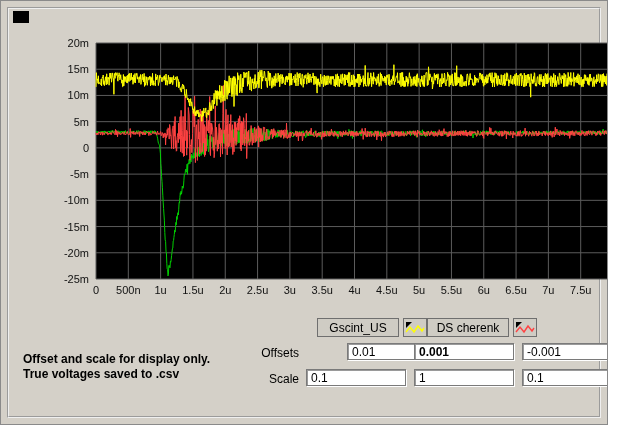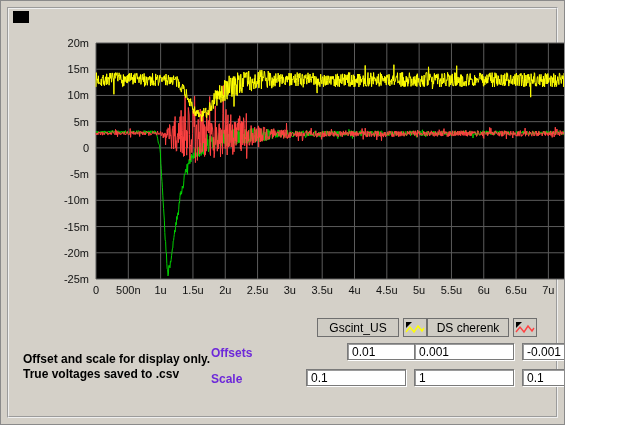--- a/index.html
+++ b/index.html
@@ -1,17 +1,17 @@
 <!DOCTYPE html>
 <html><head>
 <meta charset="utf-8">
 <style>
   html,body{margin:0;padding:0;}
   .root{
-    position:relative;width:565px;height:425px;
+    position:relative;width:608px;height:425px;
     background:#d4d0c8;overflow:hidden;
     font-family:"Liberation Sans",sans-serif;
     border:1px solid #8a8a8a;box-sizing:border-box;
   }
   .frame{
     position:absolute;left:6px;top:6px;right:6px;bottom:6px;
     border:2px groove #efefef;pointer-events:none;
   }
   .corner{position:absolute;left:12px;top:10px;width:16px;height:12px;background:#000;}
   #graph-svg{position:absolute;left:0;top:0;}
@@ -19,22 +19,22 @@
   .lentry{display:flex;gap:4px;align-items:stretch;}
   .lbox{
     width:80px;border:1px solid #6f6f6f;background:#cfccc4;
     font-size:12px;color:#000;display:flex;align-items:center;justify-content:center;
   }
   .licon{
     width:22px;border:1px solid #6f6f6f;background:#cfccc4;
     display:flex;align-items:center;justify-content:center;
   }
   .rowlabel{
-    position:absolute;width:88px;
-    font-weight:700;font-size:12px;color:#6d28d9;
+    position:absolute;width:88px;text-align:right;
+    font-weight:400;font-size:12px;color:#000000;
   }
   .in{
     position:absolute;width:100px;height:17px;box-sizing:border-box;
     background:#fff;border:1px solid #7a7a7a;
     box-shadow:inset 1px 1px 0 #9a9a9a, 1px 1px 0 #ffffff;
     font-family:"Liberation Sans",sans-serif;font-size:12px;color:#000;
     padding:0 4px;outline:none;
   }
   .note{
     position:absolute;left:22px;top:351px;width:230px;
@@ -131,21 +131,21 @@
     </div>
   </div>
 
   <div class="note">
     <div>Offset and scale for display only.</div>
     <div>True voltages saved to .csv</div>
   </div>
 
   <div class="rowlabel" style="left:210px;top:345px;">Offsets</div>
   <input class="in" style="left: 305px; top: 342px; margin-left: 41px;" value="0.01">
-  <input class="in" style="left: 413px; top: 342px;" value="0.001">
+  <input class="in" style="left: 413px; top: 342px; font-weight: bold;" value="0.001">
   <input class="in" style="left: 521px; top: 342px;" value="-0.001">
 
   <div class="rowlabel" style="left:210px;top:371px;">Scale</div>
   <input class="in" style="left: 305px; top: 368px;" value="0.1">
   <input class="in" style="left: 413px; top: 368px;" value="1">
   <input class="in" style="left: 521px; top: 368px;" value="0.1">
 
 </div>
 
 </body></html>

